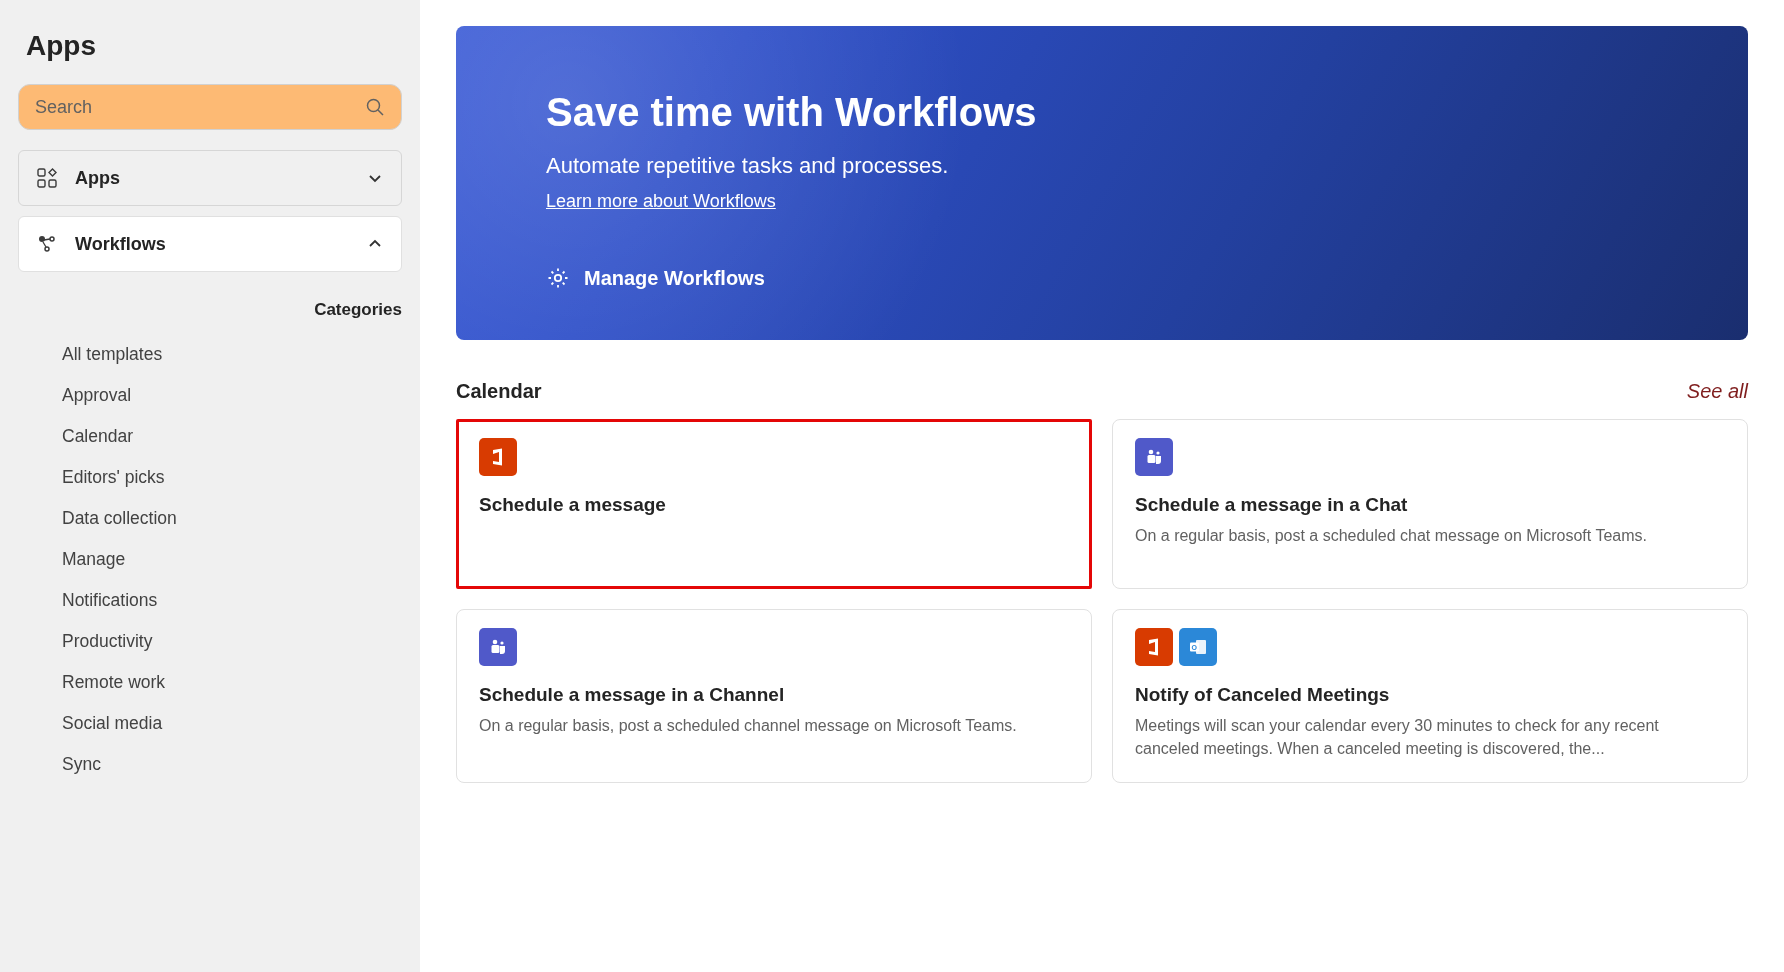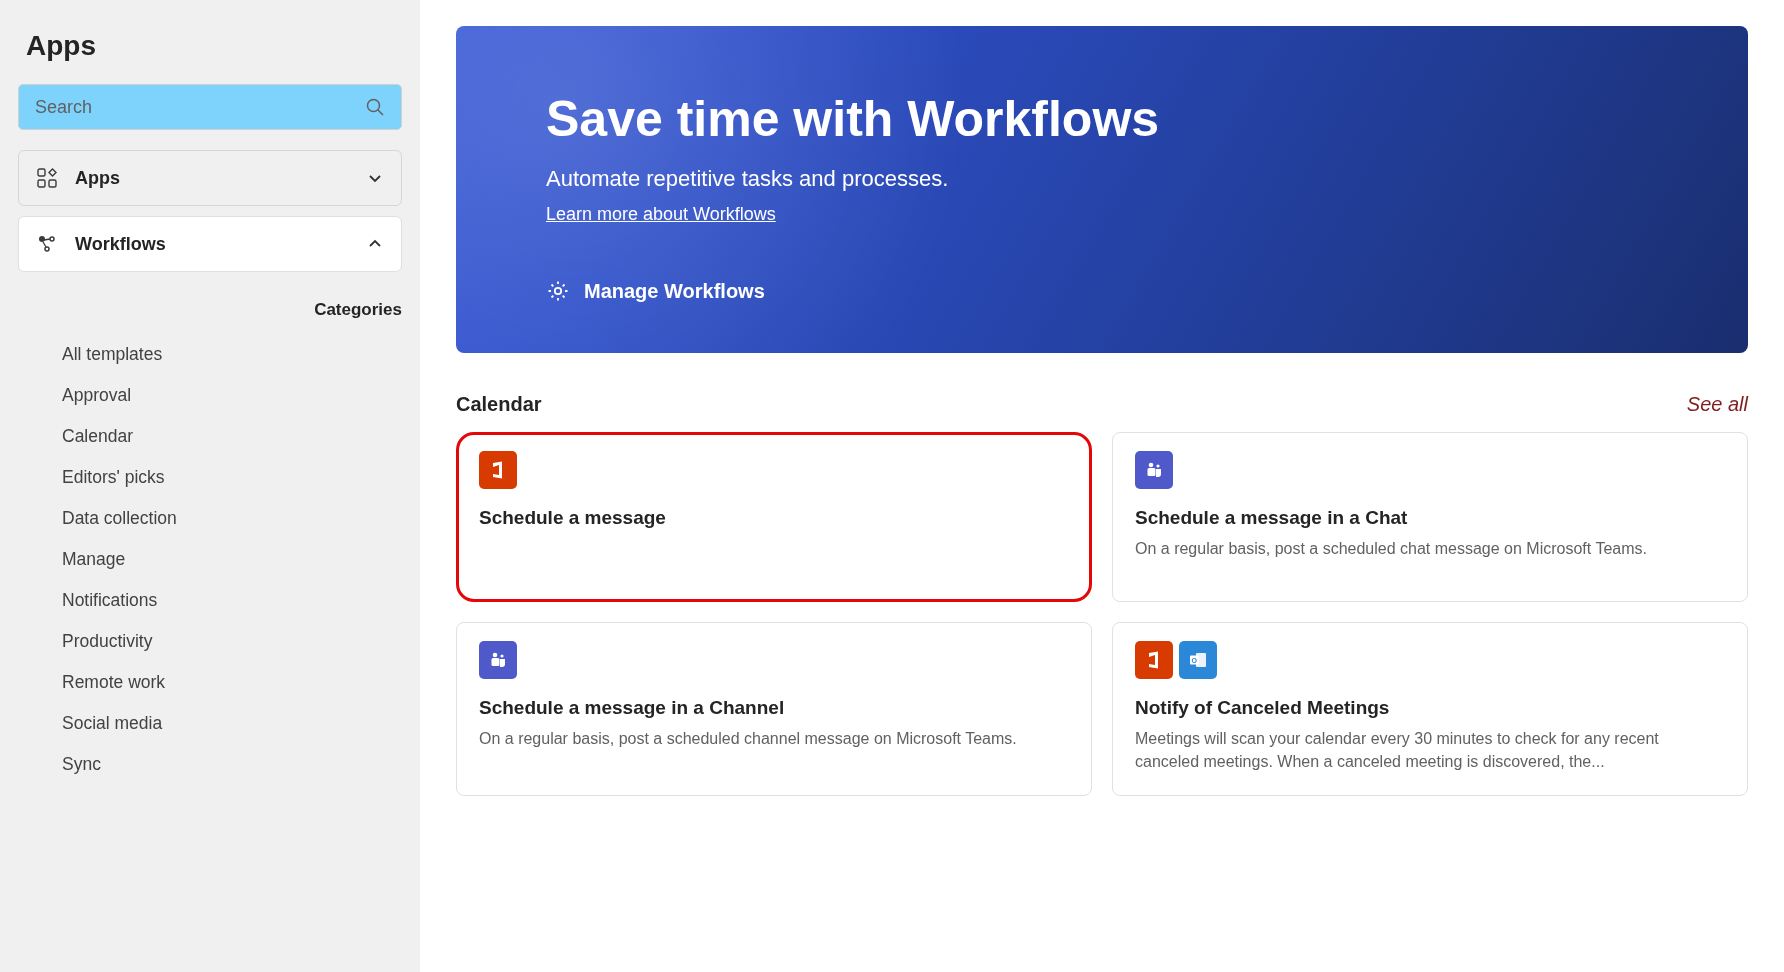--- a/index.html
+++ b/index.html
@@ -18,23 +18,23 @@
       width: 420px;
       background: #f0f0f0;
       padding: 18px;
     }
     .sidebar-title {
       font-size: 28px;
       font-weight: 700;
       margin: 12px 8px 22px 8px;
     }
     .search-box {
-      background: #7dd3fc;
+      background: #fdba74;
       border: 1px solid #d1d1d1;
-      border-radius: 5px;
+      border-radius: 12px;
       height: 46px;
       display: flex;
       align-items: center;
       padding: 8px 16px;
       margin-bottom: 20px;
     }
     .search-input {
       flex: 1;
       border: none;
       outline: none;
@@ -95,21 +95,21 @@
       position: absolute;
       left: -120px;
       top: -180px;
       width: 1000px;
       height: 700px;
       background: radial-gradient(circle at 25% 30%, rgba(255,255,255,0.14), transparent 45%);
       border-radius: 100px;
       transform: rotate(-10deg);
     }
     .hero > * { position: relative; z-index: 1; }
-    .hero h1 { font-size: 50px; font-weight: 700; margin-bottom: 18px; }
+    .hero h1 { font-size: 40px; font-weight: 700; margin-bottom: 18px; }
     .hero .subtitle { font-size: 22px; margin-bottom: 12px; }
     .hero .learn-link { color: #fff; font-size: 18px; text-decoration: underline; display: inline-block; cursor: pointer; }
     .hero .manage-row { display: flex; align-items: center; gap: 14px; margin-top: 54px; font-size: 20px; font-weight: 600; cursor: pointer; }
 
     .section-header {
       display: flex;
       justify-content: space-between;
       align-items: center;
       margin: 40px 0 16px 0;
     }
@@ -123,21 +123,21 @@
     }
     .card {
       border: 1px solid #e1e1e1;
       border-radius: 8px;
       padding: 18px 22px 22px 22px;
       min-height: 170px;
       cursor: pointer;
     }
     .card.highlighted {
       border: 3px solid #e40707;
-      border-radius: 18px;
+      border-radius: 2px;
       padding: 16px 20px 20px 20px;
     }
     .card .icon-row { display: flex; gap: 6px; margin-bottom: 18px; }
     .app-icon {
       width: 38px; height: 38px; border-radius: 5px;
       display: flex; align-items: center; justify-content: center;
       font-size: 18px; font-weight: 700; color: #fff;
     }
     .app-icon.office { background: #d83b01; }
     .app-icon.teams  { background: #5059c9; }

